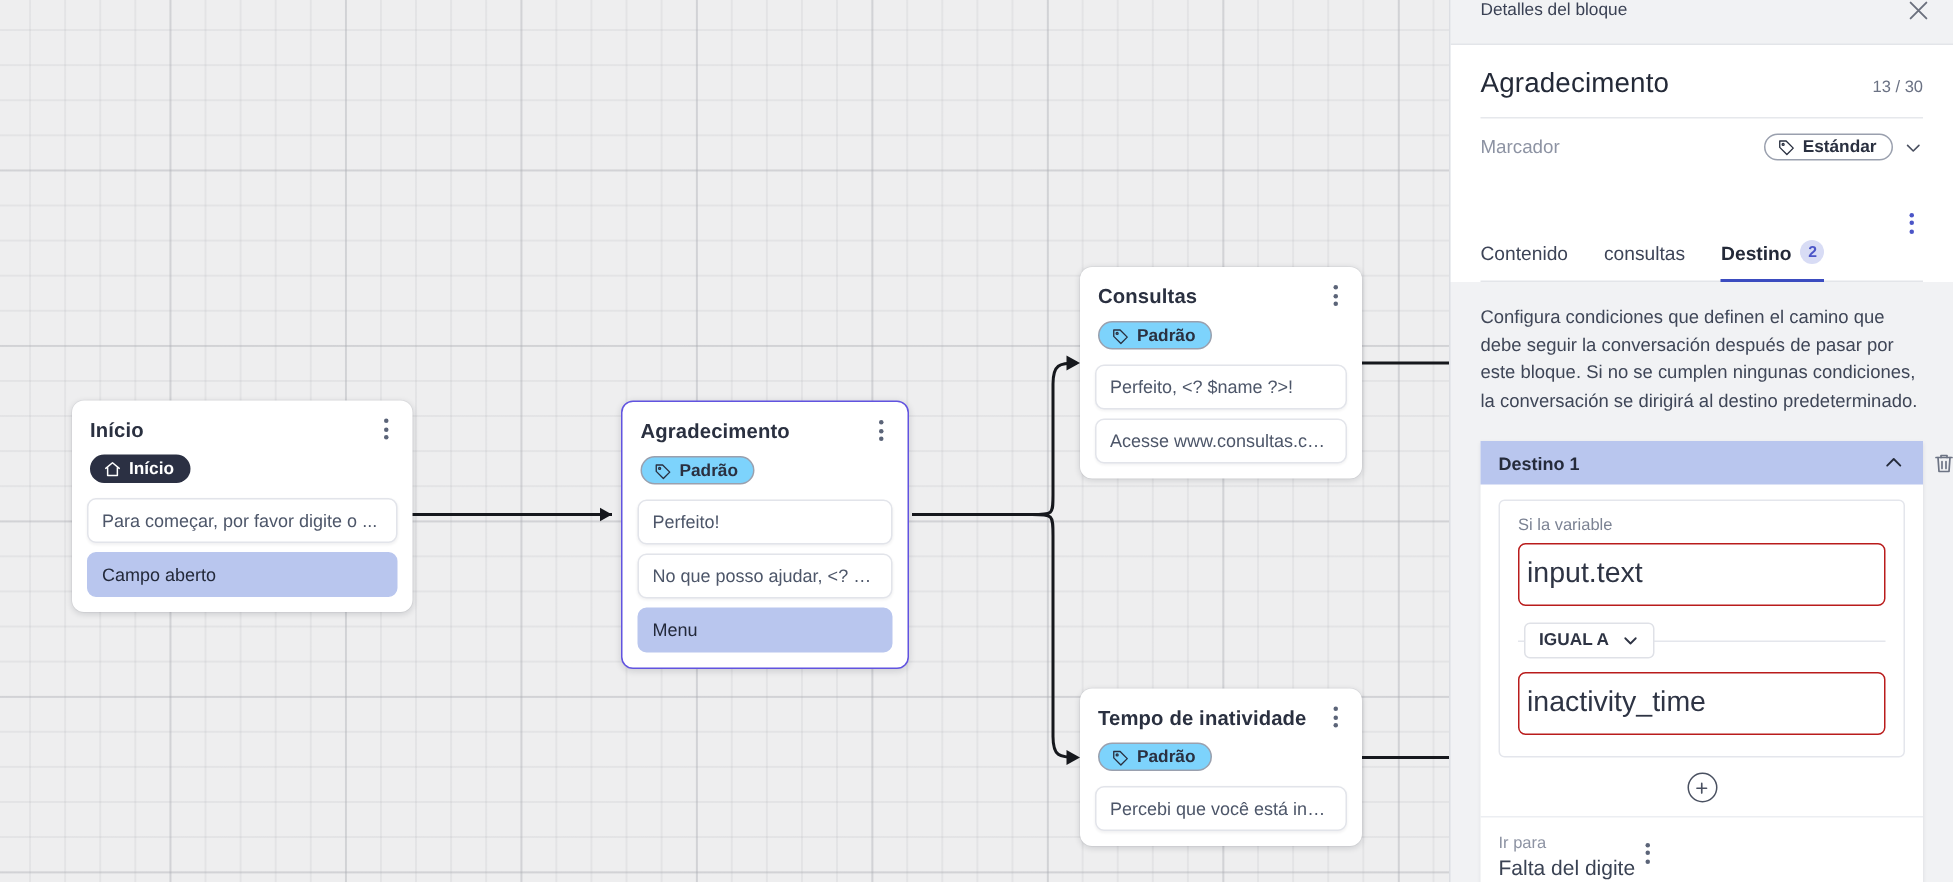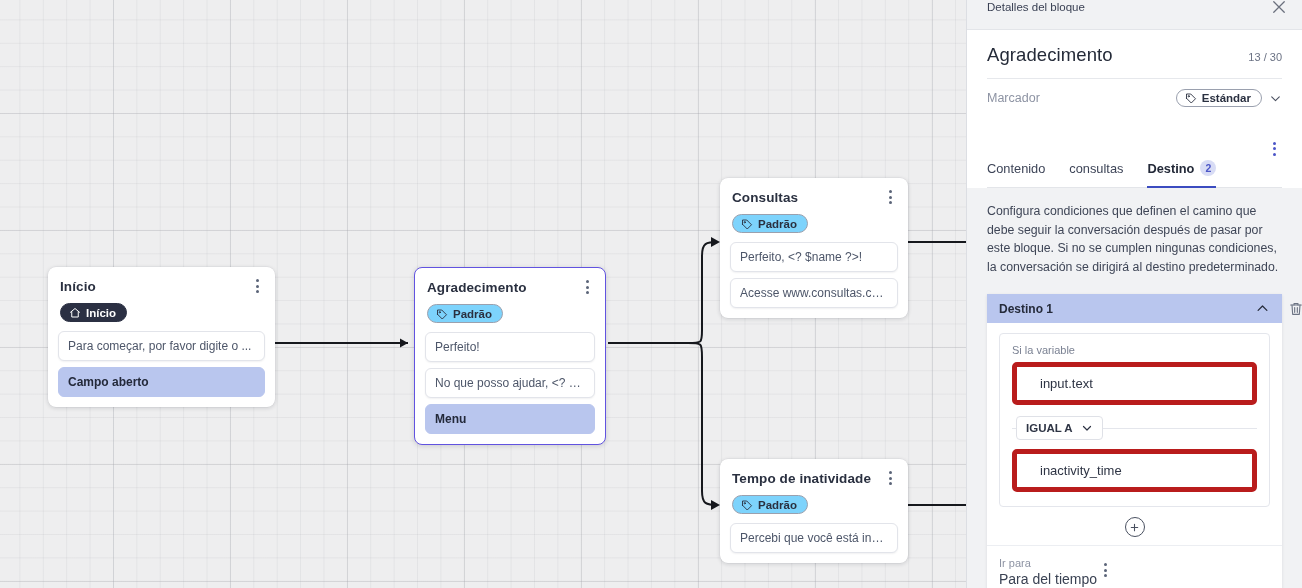--- a/index.html
+++ b/index.html
@@ -70,21 +70,21 @@
     background: #ffffff;
     padding: 7px 9px;
     font-size: 12px; color: #4d5669;
     margin-bottom: 6px;
     white-space: nowrap; overflow: hidden; text-overflow: ellipsis;
     box-shadow: 0 1px 2px rgba(20,24,40,0.06);
   }
   .node-item:last-child { margin-bottom: 0; }
   .node-item.highlight {
     background: #b9c6ee; border-color: #b9c6ee;
-    color: #23293a; font-weight: 700; box-shadow: none;
+    color: #23293a; font-weight: 400; box-shadow: none;
   }
 
   
   #panel {
     position: absolute; left: 966px; top: 0;
     width: 336px; height: 588px;
     background: #f1f2f4;
     border-left: 1px solid #dcdee3;
     overflow: hidden;
   }
@@ -157,22 +157,22 @@
     position: absolute; right: -22px; top: 6px;
     width: 16px; height: 18px; cursor: pointer;
   }
   .cond-box {
     margin: 10px 12px 0 12px;
     border: 1px solid #e4e6ec; border-radius: 4px;
     padding: 10px 12px 14px 12px; position: relative;
   }
   .cond-label { font-size: 11px; color: #7b8293; margin-bottom: 6px; }
   .cond-input {
-    width: 100%; border: 5px solid #b91c1c; border-radius: 5px;
-    background: #fff; padding: 9px 23px; font-size: 13px; color: #2e3444;
+    width: 100%; border: 1px solid #b91c1c; border-radius: 5px;
+    background: #fff; padding: 9px 5px; font-size: 19px; color: #2e3444;
     font-family: "Liberation Sans", sans-serif; outline: none;
   }
   .op-row {
     position: relative; height: 30px; margin: 8px 0 6px 0;
     display: flex; align-items: center;
   }
   .op-row:before {
     content: ""; position: absolute; left: 0; right: 0; top: 50%;
     border-top: 1px solid #e4e6ec;
   }
@@ -410,21 +410,21 @@
           <span class="add-circle">
             <svg width="11" height="11" viewBox="0 0 24 24" fill="none" stroke="#4a5161" stroke-width="2.4" stroke-linecap="round">
               <path d="M12 5v14M5 12h14"></path>
             </svg>
           </span>
         </div>
 
         <div class="goto-row">
           <div>
             <div class="goto-label">Ir para</div>
-            <div class="goto-value">Para del tiempo</div>
+            <div class="goto-value">Falta del digite</div>
           </div>
           <div class="goto-kebab">
             <i></i>
               <i></i>
               <i></i>
           </div>
         </div>
       </div>
     </div>
 

